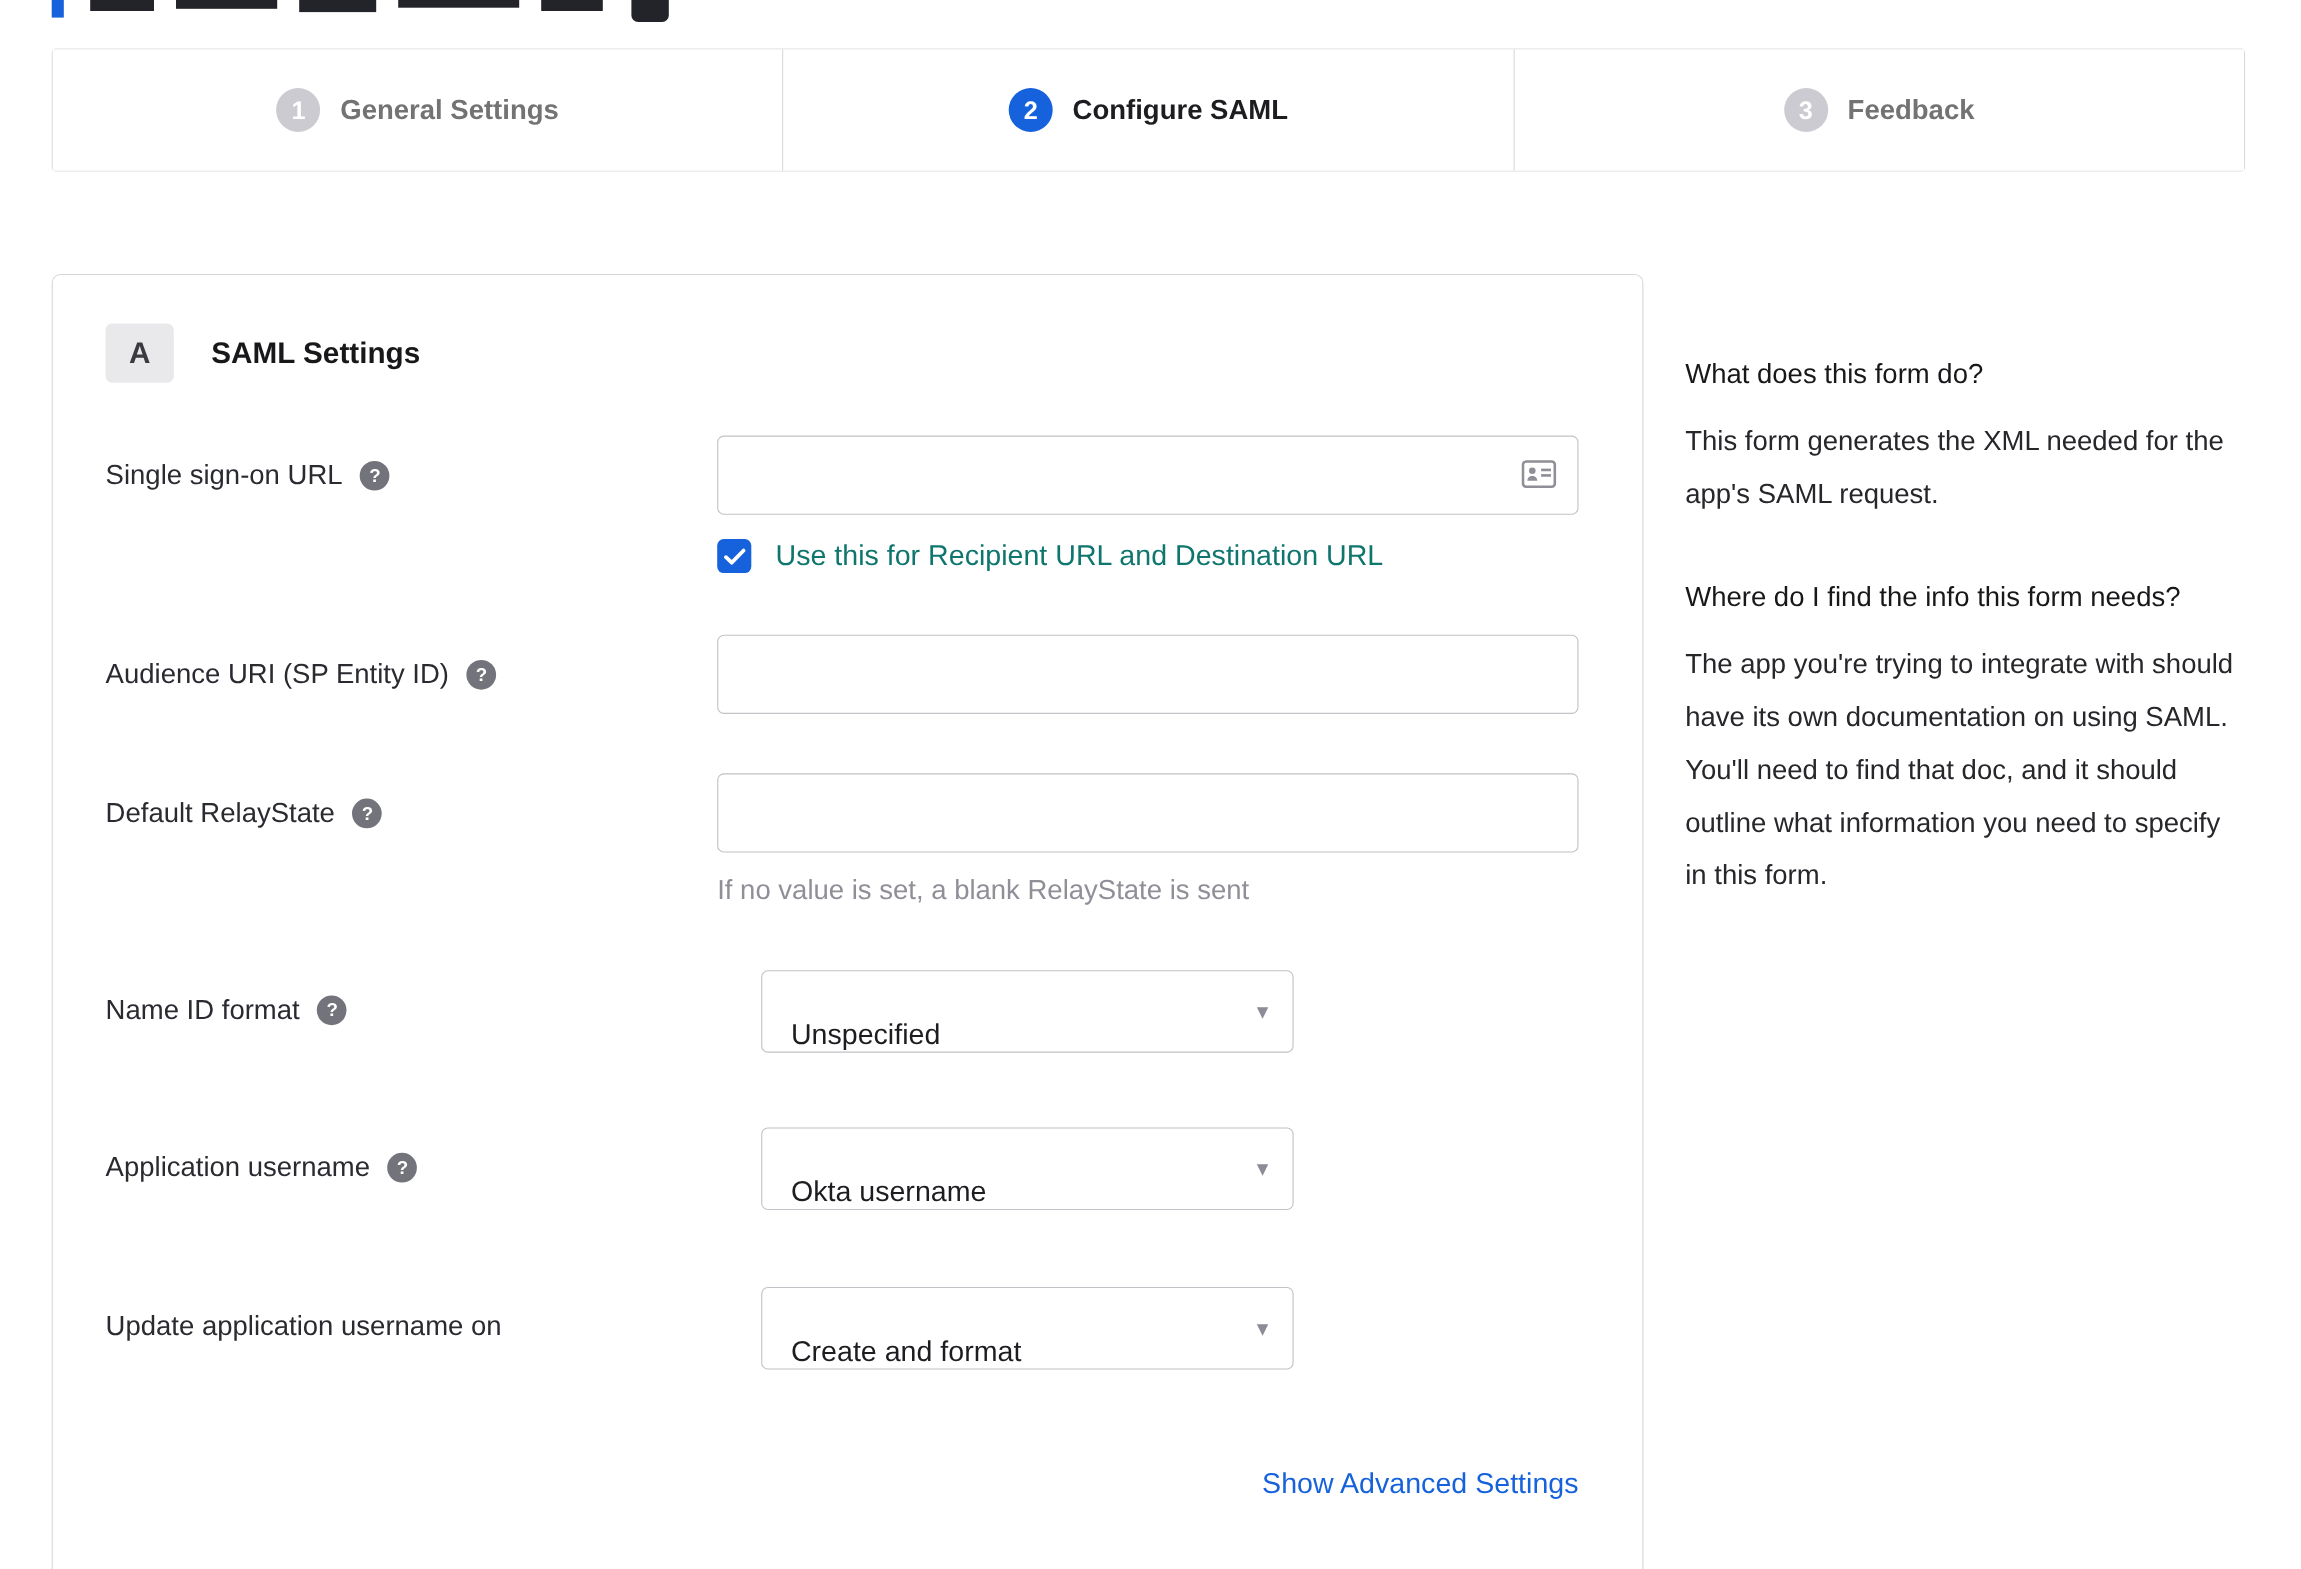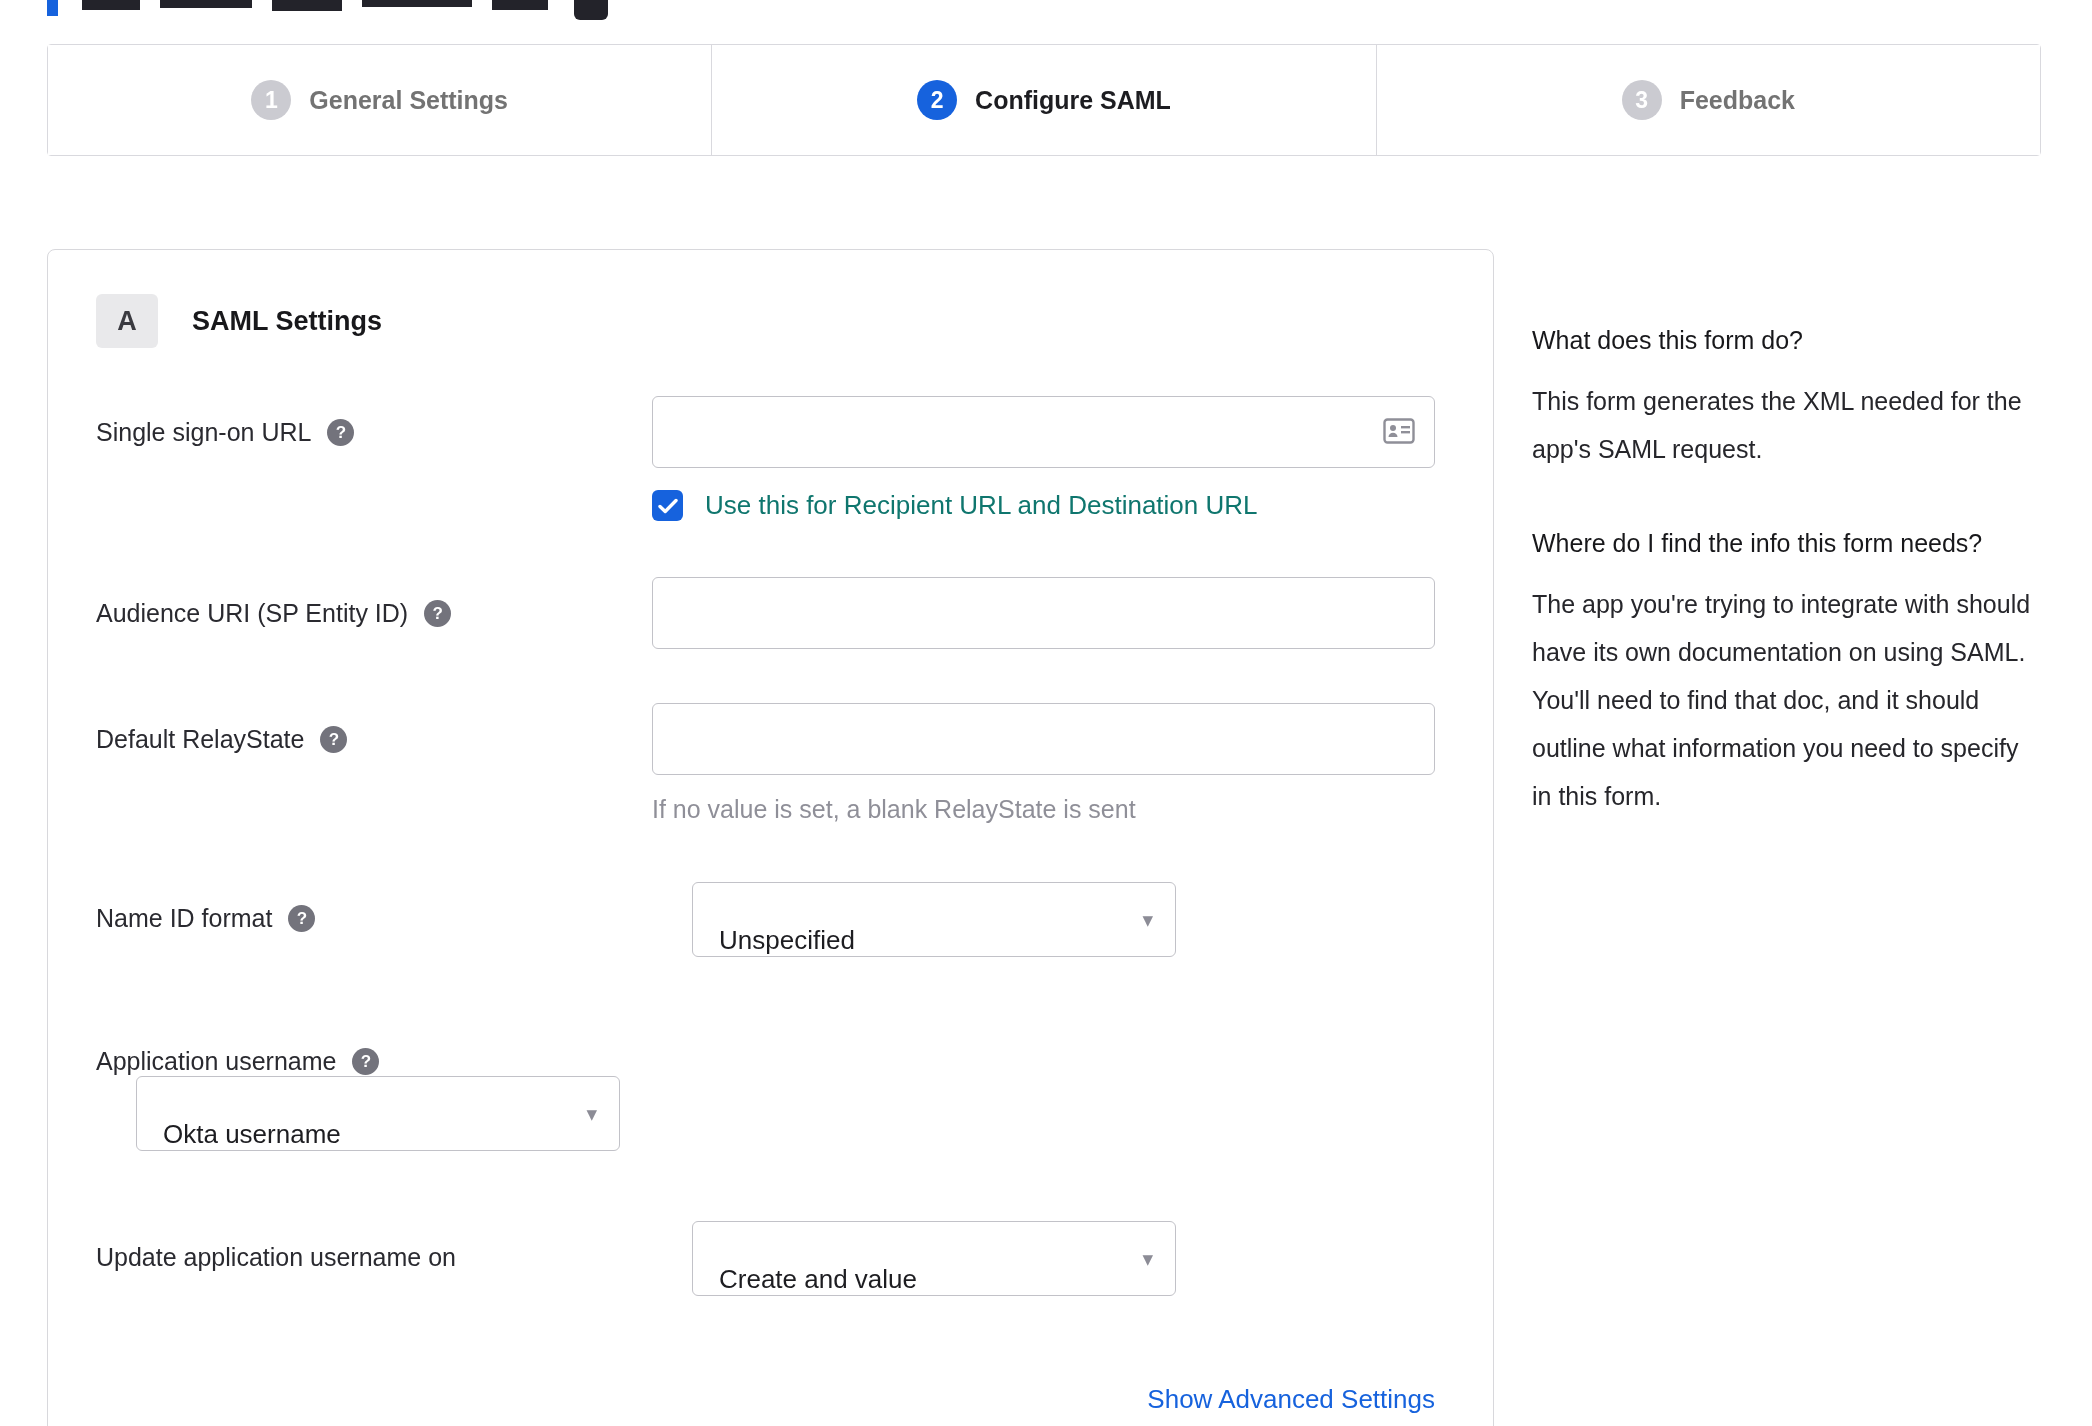--- a/index.html
+++ b/index.html
@@ -62,21 +62,21 @@
   
   .sidebar { position: absolute; left: 1532px; top: 322px; width: 512px; }
   .sb-head { font-size: 25px; font-weight: normal; color: #18181b; line-height: 37px; }
   .sb-body { font-size: 25px; color: #26262b; line-height: 48px; margin-top: 18px; }
   .sb-section + .sb-section { margin-top: 52px; }
 
   .mt-row-1 { margin-top: 48px; }
   .mt-row-2 { margin-top: 56px; }
   .mt-row-3 { margin-top: 54px; }
   .mt-row-4 { margin-top: 58px; }
-  .mt-row-5 { margin-top: 68px; flex-direction: column; }
+  .mt-row-5 { margin-top: 68px; }
   .mt-row-6 { margin-top: 70px; }
 </style>
 </head>
 <body>
 
 <div>
   <span class="frag-blue" style="left:47px; top:0; width:11px; height:16px;"></span>
   <span class="frag" style="left:82px; top:0; width:58px; height:10px;"></span>
   <span class="frag" style="left:160px; top:0; width:92px; height:8px;"></span>
   <span class="frag" style="left:272px; top:0; width:70px; height:11px;"></span>
@@ -181,21 +181,21 @@
       </div>
     </div>
   </div>
 
   <div class="row mt-row-6">
     <div class="row-label">
       <span>Update application username on</span>
     </div>
     <div class="control">
       <div class="select">
-        <span>Create and value</span>
+        <span>Create and format</span>
         <span class="caret">▾</span>
       </div>
     </div>
   </div>
 
   <div class="adv-link-row">
     <a class="adv-link">Show Advanced Settings</a>
   </div>
 
 </div>

